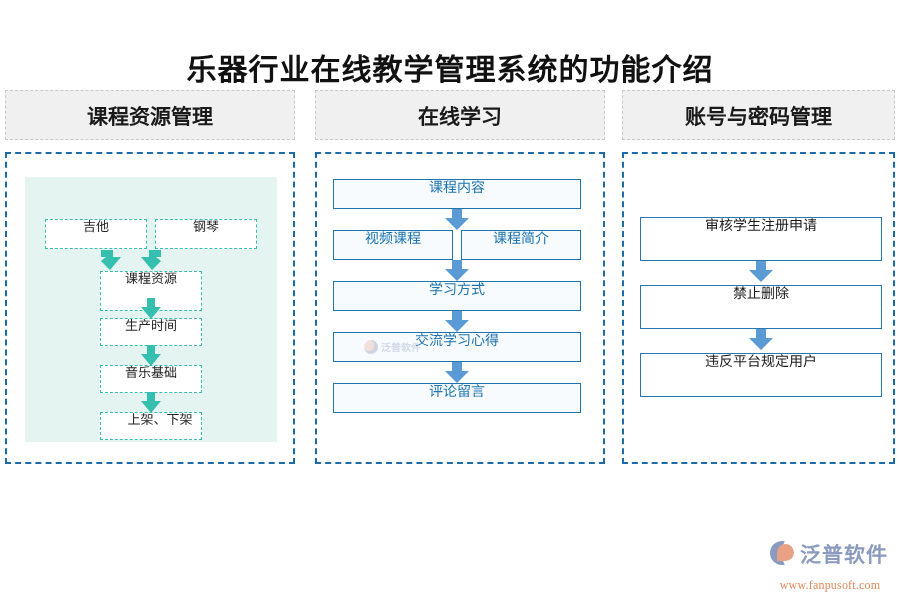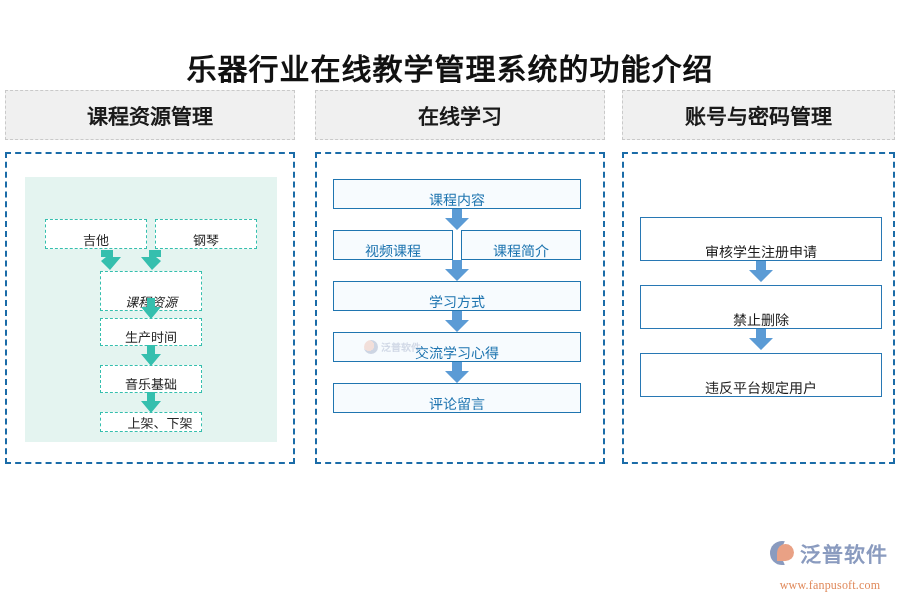--- a/index.html
+++ b/index.html
@@ -48,21 +48,21 @@
 
   
   .mint-bg{
     position:absolute;left:18px;top:23px;
     width:252px;height:265px;
     background:#e4f4f0;
   }
 
   .node{
     position:absolute;box-sizing:border-box;
-    display:flex;align-items:flex-end;justify-content:center;
+    display:flex;align-items:flex-start;justify-content:center;
     text-align:center;line-height:1.1;
     white-space:nowrap;
   }
 
   
   .node.teal{
     border:1.6px dashed #35bfae;
     background:#ffffff;
     color:#262626;
     font-size:13px;
@@ -167,21 +167,21 @@
       <svg width="26" height="26" viewBox="0 0 26 26">
         <path d="M2 2 L14 2 L14 9 L22 9 L11 22 L2 13 L7 9 L2 9 Z" fill="#35bfae"></path>
       </svg>
     </div>
     <div class="arrow" style="left:130px;top:94px;">
       <svg width="26" height="26" viewBox="0 0 26 26">
         <path d="M24 2 L12 2 L12 9 L4 9 L15 22 L24 13 L19 9 L24 9 Z" fill="#35bfae"></path>
       </svg>
     </div>
 
-    <div class="node teal" style="left:93px;top:117px;width:102px;height:40px;font-style:italic;">
+    <div class="node teal" style="left:93px;top:117px;width:102px;height:40px;">
       <span>课程资源</span>
     </div>
 
     <div class="arrow" style="left:133px;top:144px;">
       <svg width="22" height="22" viewBox="0 0 22 22">
         <path d="M7 0 L15 0 L15 9 L21 9 L11 21 L1 9 L7 9 Z" fill="#35bfae"></path>
       </svg>
     </div>
 
     <div class="node teal" style="left:93px;top:164px;width:102px;height:28px;">
@@ -197,21 +197,21 @@
     <div class="node teal" style="left:93px;top:211px;width:102px;height:28px;">
       <span>音乐基础</span>
     </div>
 
     <div class="arrow" style="left:133px;top:238px;">
       <svg width="22" height="22" viewBox="0 0 22 22">
         <path d="M7 0 L15 0 L15 9 L21 9 L11 21 L1 9 L7 9 Z" fill="#35bfae"></path>
       </svg>
     </div>
 
-    <div class="node teal" style="left:93px;top:258px;width:102px;height:20px;padding-left:18px;">
+    <div class="node teal" style="left:93px;top:258px;width:102px;height:28px;padding-left:18px;">
       <span>上架、下架</span>
     </div>
   </div>
 
   <div class="col-panel" id="panel1">
 
     <div class="node blue" style="left:16px;top:25px;width:248px;height:30px;">
       <span>课程内容</span>
     </div>
 

